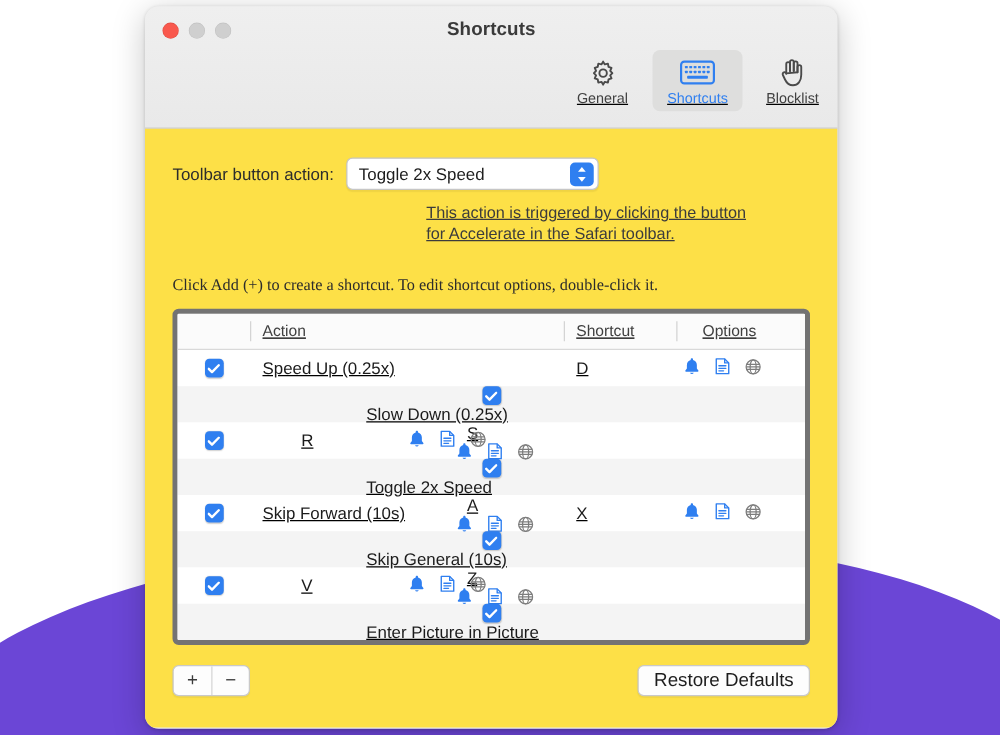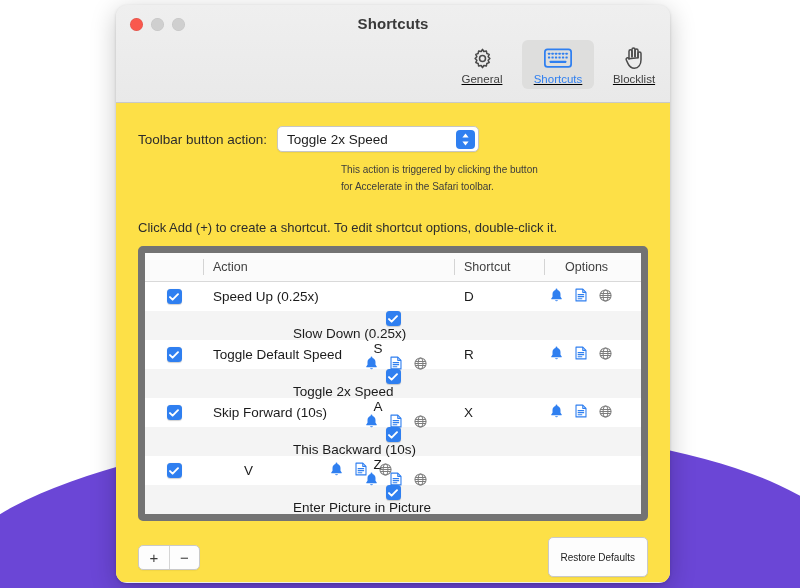--- a/index.html
+++ b/index.html
@@ -152,38 +152,41 @@
     background: #2f7ff0;
     border-radius: 4px;
     display: flex;
     align-items: center;
     justify-content: center;
   }
 
   .hint {
     margin-left: 203px;
     margin-top: 9px;
-    font-size: 10px;
+    font-size: 13px;
     color: #3c3c3c;
     line-height: 17px;
+    text-decoration: underline;
   }
 
   .add-hint {
     margin-top: 25px;
     font-size: 13px;
     color: #2c2c2c;
+    font-family: Liberation Serif, serif;
   }
 
   
   .table {
     margin-top: 11px;
     background: #ffffff;
-    border: 7px solid #737373;
+    border: 4px solid #737373;
     border-radius: 5px;
     overflow: hidden;
+    text-decoration: underline;
   }
   .thead {
     display: flex;
     height: 29px;
     align-items: center;
     background: #fbfbfb;
     border-bottom: 1px solid #d9d9d9;
     font-size: 12.5px;
     color: #3f3f3f;
   }
@@ -244,28 +247,28 @@
     width: 30px; height: 23px;
     display: flex;
     align-items: center;
     justify-content: center;
     font-size: 15px;
     color: #3b3b3b;
   }
   .seg + .seg { border-left: 1px solid #d5d5d5; }
 
   .btn {
-    height: 40px;
+    height: 25px;
     padding: 0 12px;
     display: flex;
     align-items: center;
     background: #fdfdfd;
     border: 1px solid #c9c9c9;
     border-radius: 5px;
-    font-size: 10px;
+    font-size: 15px;
     color: #1d1d1d;
     box-shadow: 0 1px 1px rgba(0,0,0,0.05);
   }
 </style>
 </head>
 <body>
 
 <div id="page">
 
   <div class="purple-arc"></div>
@@ -421,21 +424,20 @@
               </div>
             </div>
             <div class="trow odd">
               <div class="c-check">
                 <span class="cb">
                   <svg width="10" height="8" viewBox="0 0 10 8" fill="none" stroke="#ffffff" stroke-width="1.9" stroke-linecap="round" stroke-linejoin="round">
                     <path d="M1 4.1 3.6 6.7 9 1.2"></path>
                   </svg>
                 </span>
               </div>
-              <div class="c-action">Toggle Default Speed</div>
               <div class="c-short">R</div>
               <div class="c-opts">
                 <span><svg width="13" height="14" viewBox="0 0 14 15" fill="#2f7ff0">
                     <path d="M7 0.6c-.6 0-1 .4-1 1v.5C4 2.6 2.7 4.3 2.7 6.4v3L1.4 11.2c-.3.4 0 1 .5 1h10.2c.5 0 .8-.6.5-1L11.3 9.4v-3c0-2.1-1.3-3.8-3.3-4.3v-.5c0-.6-.4-1-1-1z"></path>
                     <path d="M5.4 13.1a1.7 1.7 0 0 0 3.2 0z"></path>
                   </svg></span>
                 <span><svg width="12" height="14" viewBox="0 0 13 15" fill="none" stroke="#2f7ff0" stroke-width="1.2" stroke-linejoin="round">
                     <path d="M1.1 1.1h7.3l3.5 3.5v9.3H1.1z"></path>
                     <path d="M8.4 1.1v3.5h3.5"></path>
                     <path d="M3.4 7.1h6" stroke-linecap="round"></path>
@@ -508,21 +510,21 @@
               </div>
             </div>
             <div class="trow even">
               <div class="c-check">
                 <span class="cb">
                   <svg width="10" height="8" viewBox="0 0 10 8" fill="none" stroke="#ffffff" stroke-width="1.9" stroke-linecap="round" stroke-linejoin="round">
                     <path d="M1 4.1 3.6 6.7 9 1.2"></path>
                   </svg>
                 </span>
               </div>
-              <div class="c-action">This Backward (10s)</div>
+              <div class="c-action">Skip General (10s)</div>
               <div class="c-short">Z</div>
               <div class="c-opts">
                 <span><svg width="13" height="14" viewBox="0 0 14 15" fill="#2f7ff0">
                     <path d="M7 0.6c-.6 0-1 .4-1 1v.5C4 2.6 2.7 4.3 2.7 6.4v3L1.4 11.2c-.3.4 0 1 .5 1h10.2c.5 0 .8-.6.5-1L11.3 9.4v-3c0-2.1-1.3-3.8-3.3-4.3v-.5c0-.6-.4-1-1-1z"></path>
                     <path d="M5.4 13.1a1.7 1.7 0 0 0 3.2 0z"></path>
                   </svg></span>
                 <span><svg width="12" height="14" viewBox="0 0 13 15" fill="none" stroke="#2f7ff0" stroke-width="1.2" stroke-linejoin="round">
                     <path d="M1.1 1.1h7.3l3.5 3.5v9.3H1.1z"></path>
                     <path d="M8.4 1.1v3.5h3.5"></path>
                     <path d="M3.4 7.1h6" stroke-linecap="round"></path>

